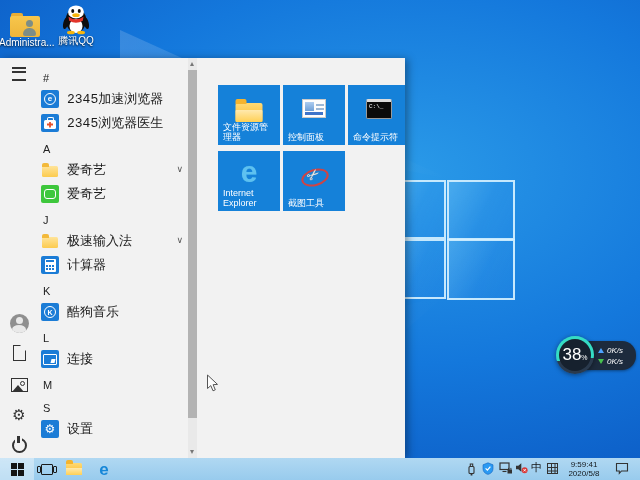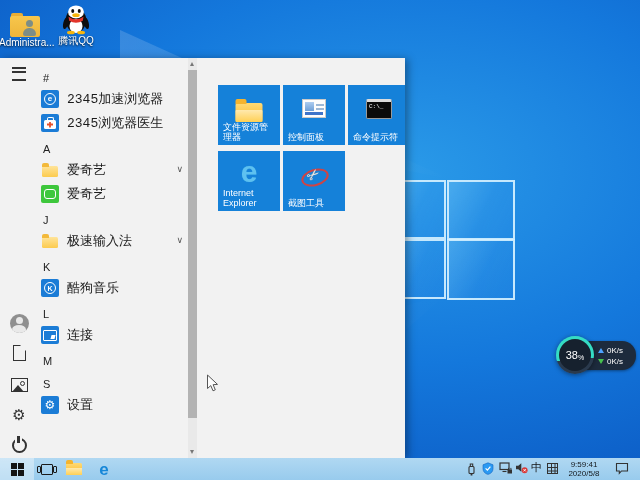--- a/index.html
+++ b/index.html
@@ -36,26 +36,26 @@
 
   
   .widget{position:absolute;left:556px;top:336px;width:82px;height:40px;}
   .w-pill{position:absolute;left:18px;top:5px;width:62px;height:29px;background:#1d2b3d;border-radius:14px;
     display:flex;flex-direction:column;justify-content:center;gap:1px;padding-left:24px;box-sizing:border-box;
     box-shadow:0 1px 3px rgba(0,0,0,0.4);}
   .w-row{display:flex;align-items:center;gap:3px;height:10px;}
   .arr{width:0;height:0;border-left:3px solid transparent;border-right:3px solid transparent;}
   .arr.up{border-bottom:5px solid #4da3ff;}
   .arr.dn{border-top:5px solid #46c24e;}
-  .w-val{font-size:8px;color:#fff;}
+  .w-val{font-size:8px;color:#fff;font-style:italic;}
   .w-circle{position:absolute;left:0;top:0;width:38px;height:38px;border-radius:50%;
     background:conic-gradient(from 250deg, #35dcc3 0 210deg, #2a3a4d 210deg 360deg);
     display:flex;align-items:center;justify-content:center;box-shadow:0 1px 5px rgba(0,0,0,0.45);}
   .w-inner{width:32px;height:32px;border-radius:50%;background:#16212e;display:flex;align-items:center;justify-content:center;color:#fff;}
-  .w-pct{font-size:11px;}
+  .w-pct{font-size:17px;}
   .w-unit{font-size:7px;margin-top:5px;}
 
   
   .start-menu{position:absolute;left:0;top:58px;width:405px;height:400px;background:#f2f2f2;
     box-shadow:3px 1px 8px rgba(0,0,0,0.35);overflow:hidden;}
   .rail-btn{position:absolute;left:9px;width:20px;height:20px;display:flex;align-items:center;justify-content:center;}
   .ham{width:14px;height:10px;border-top:2px solid #333;border-bottom:2px solid #333;position:relative;}
   .ham::after{content:"";position:absolute;left:0;right:0;top:2px;height:2px;background:#333;}
   .avatar{width:19px;height:19px;border-radius:50%;background:#8f8f8f;position:relative;overflow:hidden;}
   .avatar::before{content:"";position:absolute;left:6px;top:3px;width:7px;height:7px;border-radius:50%;background:#e9e9e9;}
@@ -276,20 +276,28 @@
       <div class="al-header">
           <span>J</span>
         </div>
       <div class="al-row">
         <span class="al-ic">
             <span class="folder-sm"></span>
           </span>
         <span class="al-label">极速输入法</span>
         <span class="al-chev">∨</span>
       </div>
+      <div class="al-row">
+        <span class="al-ic sq18">
+            <span class="calcpad">
+              <span class="calcdots"></span>
+            </span>
+          </span>
+        <span class="al-label">计算器</span>
+      </div>
       <div class="al-header">
           <span>K</span>
         </div>
       <div class="al-row">
         <span class="al-ic sq18">
             <span class="kring">K</span>
           </span>
         <span class="al-label">酷狗音乐</span>
       </div>
       <div class="al-header">

